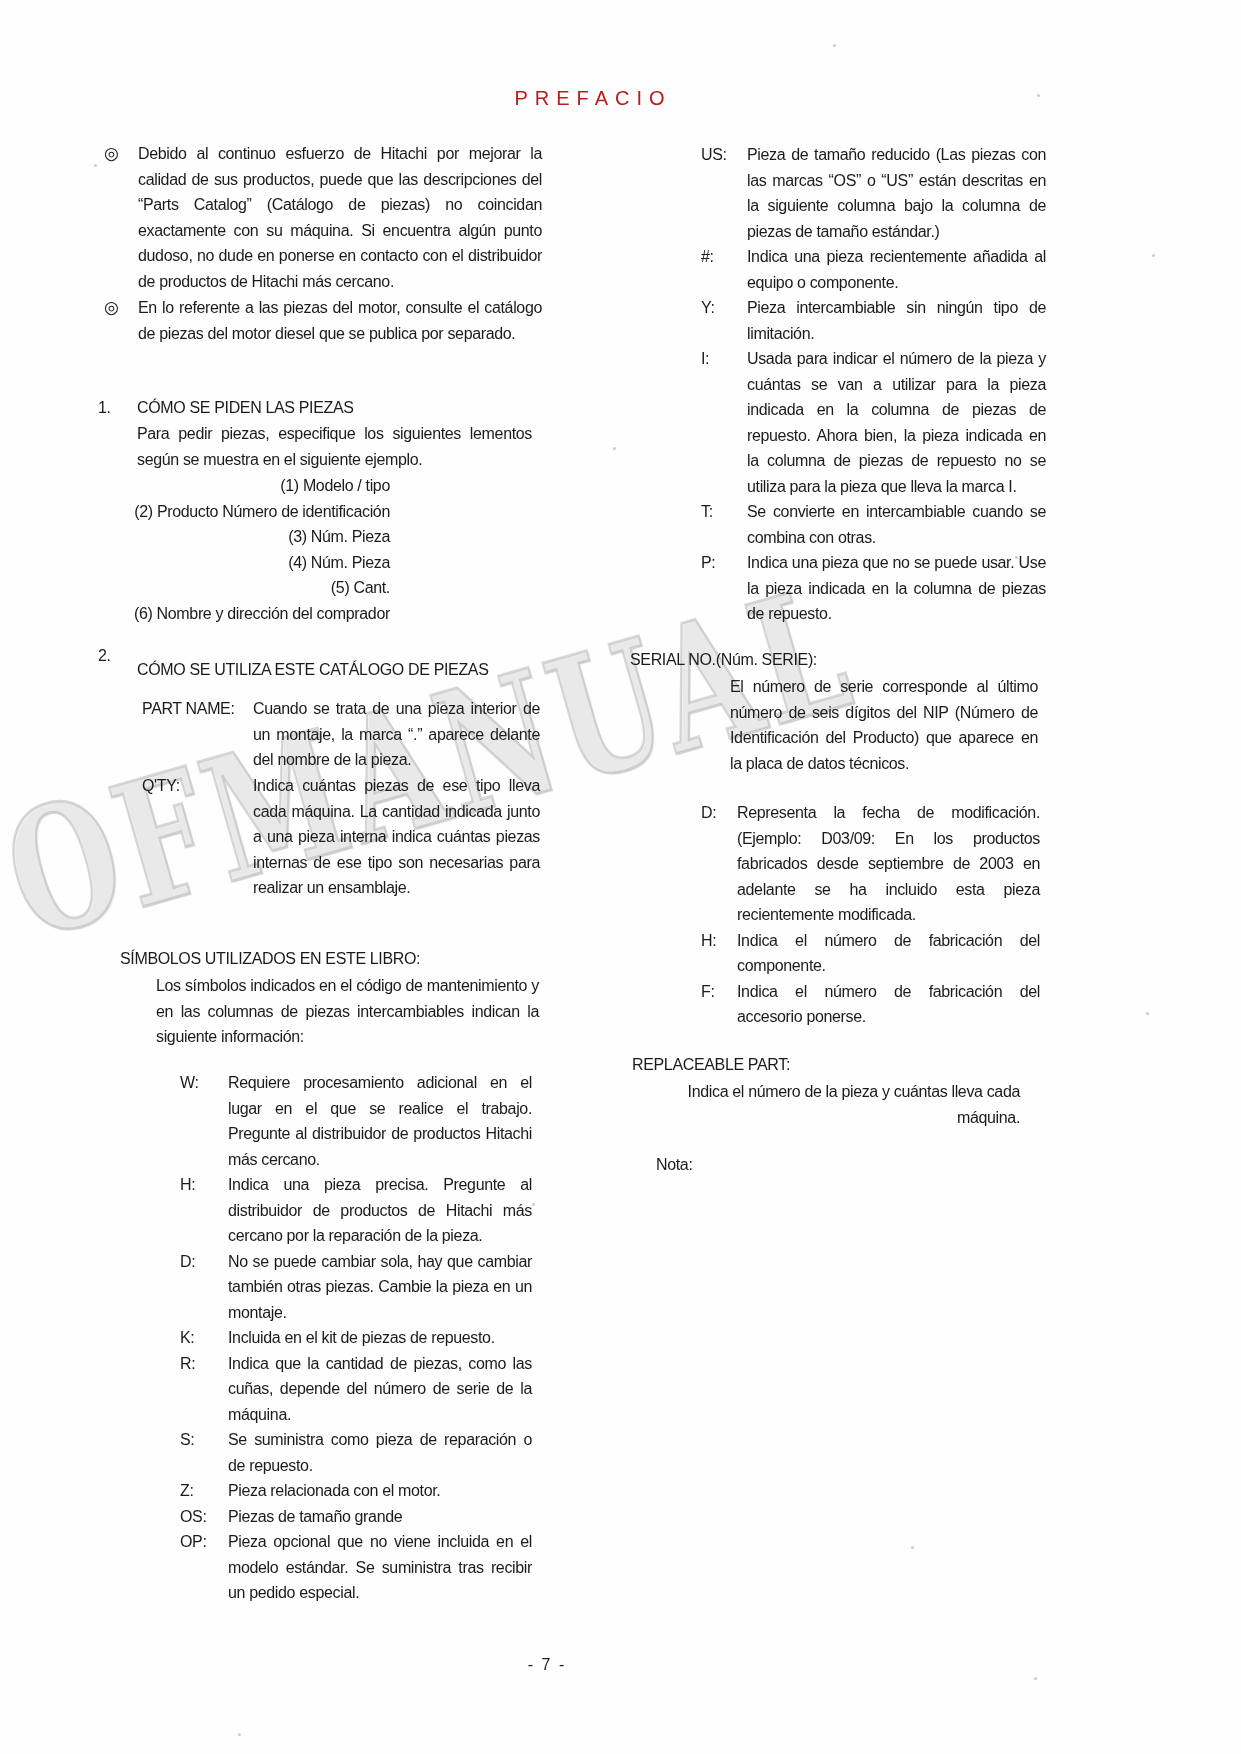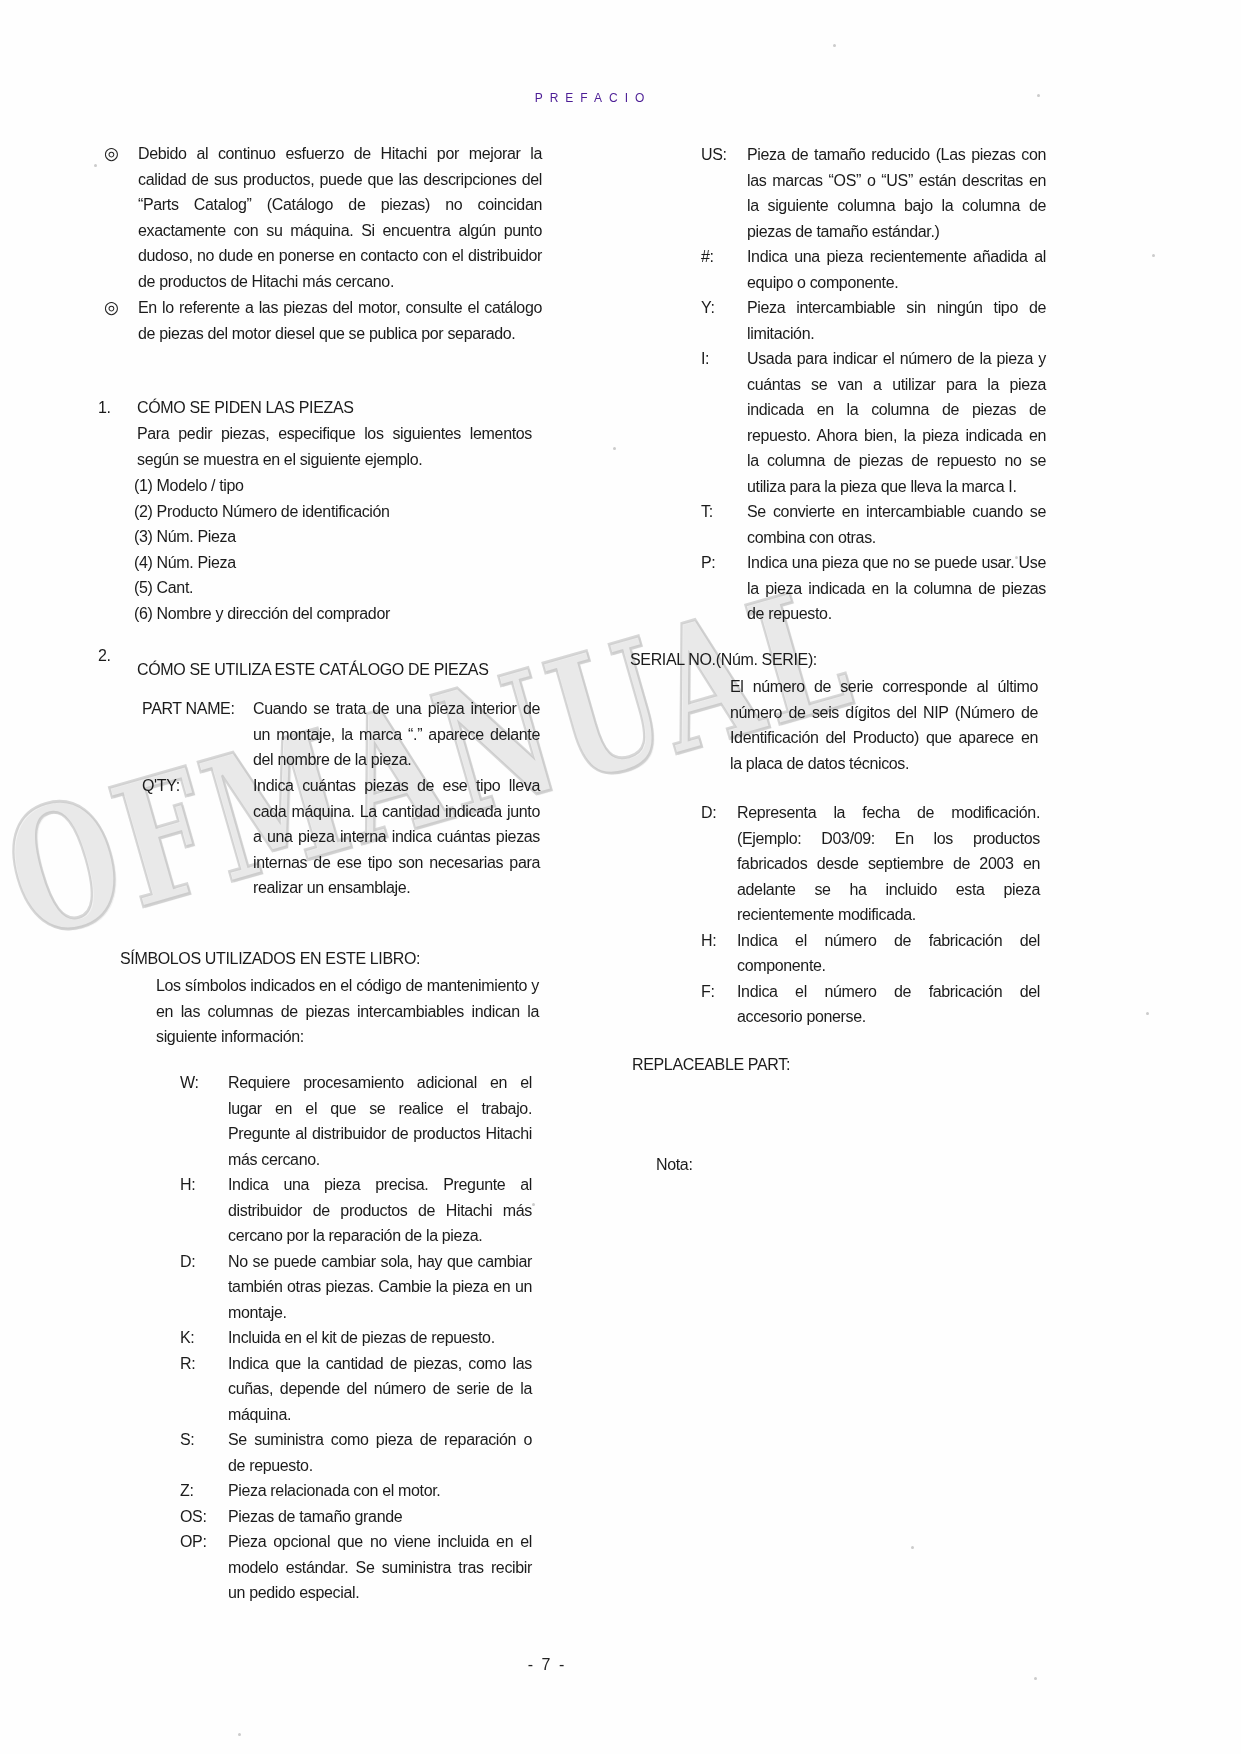--- a/index.html
+++ b/index.html
@@ -9,30 +9,30 @@
     height: 1754px;
     margin: 0 auto;
     background: #fefefe;
     overflow: hidden;
     font-family: "Liberation Sans", sans-serif;
     font-size: 16px;
     letter-spacing: -0.35px;
     line-height: 25.5px;
     color: #1b1b1b;
   }
-  .abs { position: absolute; }
+  .abs { position: absolute; text-align: right; }
   p { margin: 0; }
   .just { text-align: justify; }
   .title {
     position: absolute;
     top: 86px; left: 443px; width: 300px;
     text-align: center;
-    font-size: 12px;
+    font-size: 20px;
     letter-spacing: 7px;
-    color: #4c1d95;
+    color: #b91c1c;
   }
   .bullet-sym {
     position: absolute;
     width: 26px;
     font-size: 17px;
     color: #222;
   }
   .sec-num { position: absolute; width: 30px; }
   .sec-head { position: absolute; white-space: nowrap; }
   .label { position: absolute; white-space: nowrap; }
@@ -208,20 +208,21 @@
       <span class="sym-key">H:</span>
       <p class="sym-text">Indica el número de fabricación del componente.</p>
     </div>
     <div class="sym-entry">
       <span class="sym-key">F:</span>
       <p class="sym-text">Indica el número de fabricación del accesorio ponerse.</p>
     </div>
   </div>
 
   <div class="sec-head" style="top:1052px; left:632px;">REPLACEABLE PART:</div>
+  <p class="abs" style="top:1079px; left:665px; width:355px;">Indica el número de la pieza y cuántas lleva cada máquina.</p>
 
   <div class="nota-wrap" style="top:1152px; left:656px;">
     <span class="nota-label">Nota:</span>
   </div>
 
   <div class="footer">- 7 -</div>
 
 </div>
 
 </body></html>

